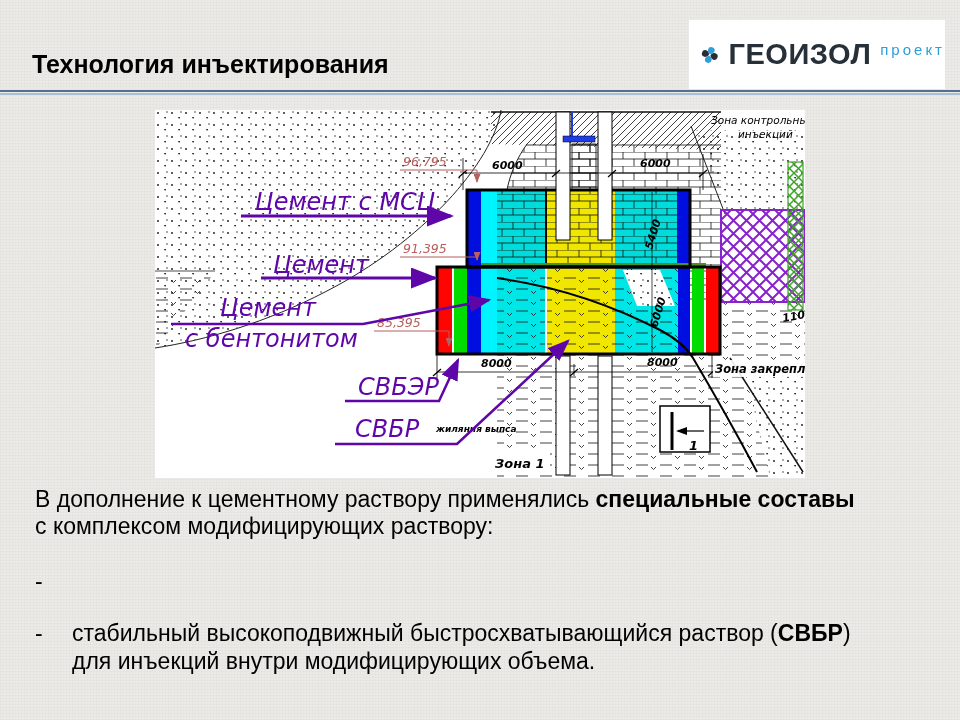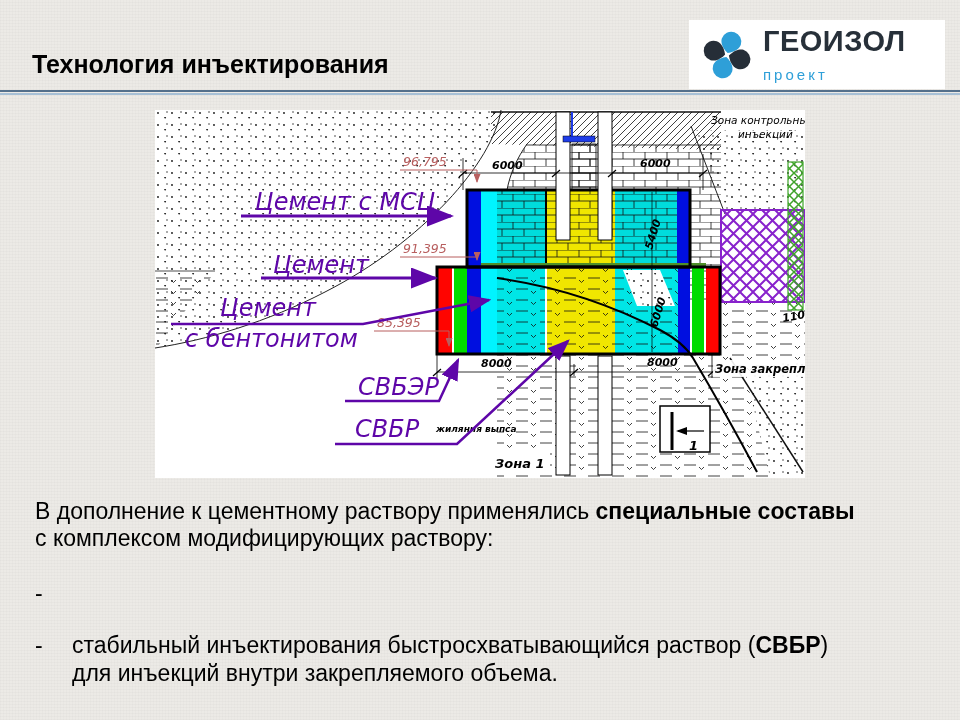--- a/index.html
+++ b/index.html
@@ -6,26 +6,26 @@
   .slide{position:relative;width:960px;height:720px;overflow:hidden;
     background:#ECEAE6;
     background-image:repeating-linear-gradient(0deg,rgba(0,0,0,.018) 0 1px,transparent 1px 3px),
                      repeating-linear-gradient(90deg,rgba(0,0,0,.014) 0 1px,transparent 1px 3px);
     font-family:"Liberation Sans",sans-serif;}
   .page-title{position:absolute;left:32px;top:50px;margin:0;font-size:25px;font-weight:bold;color:#000;}
   .divider{position:absolute;left:0;top:90px;width:960px;height:6px;
     background:linear-gradient(to bottom,#54708C 0,#54708C 2px,#ECEAE6 2px,#ECEAE6 3px,#A7C0D6 3px,#A7C0D6 5px,transparent 5px);}
   .logo{position:absolute;left:689px;top:20px;width:256px;height:69px;background:#fff;
     display:flex;align-items:center;padding-left:12px;box-sizing:border-box;}
-  .logo-text{display:flex;flex-direction:column;margin-left:10px;gap:9px;}
+  .logo-text{display:flex;flex-direction:row;margin-left:10px;gap:9px;}
   .logo-company{font-size:29px;font-weight:bold;color:#273039;letter-spacing:.5px;line-height:1;}
   .logo-division{font-size:15px;color:#2E9FD8;letter-spacing:3px;margin-top:2px;line-height:1;}
   .diagram{position:absolute;left:155px;top:110px;width:650px;height:368px;background:#fff;}
   .bodytext{position:absolute;left:35px;top:482px;width:906px;font-size:23px;color:#000;}
-  .intro{margin:16px 0 27px 0;line-height:27px;}
+  .intro{margin:4px 0 27px 0;line-height:27px;}
   .bullet{display:flex;margin:0 0 24px 0;line-height:28px;}
   .bullet .dash{width:37px;flex:none;}
   .b{font-weight:bold;}
   
   .dlab{fill:#5E06A8;font-family:"DejaVu Sans",sans-serif;font-style:italic;font-size:24px;}
   .elev{fill:#B85F5F;font-family:"DejaVu Sans",sans-serif;font-style:italic;font-size:12.5px;}
   .dim{fill:#000;font-family:"DejaVu Sans",sans-serif;font-style:italic;font-weight:bold;font-size:11px;}
   .zone{fill:#000;font-family:"DejaVu Sans",sans-serif;font-style:italic;font-size:10.5px;}
   .zoneb{fill:#000;font-family:"DejaVu Sans",sans-serif;font-style:italic;font-weight:bold;font-size:11.5px;}
   .zone1{fill:#000;font-family:"DejaVu Sans",sans-serif;font-style:italic;font-weight:bold;font-size:13px;}
@@ -219,17 +219,17 @@
 
   <div class="bodytext">
     <p class="intro"><span>В дополнение к цементному раствору применялись </span><span class="b">специальные составы</span><br><span>с комплексом модифицирующих раствору:</span></p>
 
     <div class="bullet">
       <div class="dash">-</div>
     </div>
 
     <div class="bullet">
       <div class="dash">-</div>
-      <div><span>стабильный инъектирования быстросхватывающийся раствор (</span><span class="b">СВБР</span><span>)</span><br><span>для инъекций внутри закрепляемого объема.</span></div>
+      <div><span>стабильный высокоподвижный быстросхватывающийся раствор (</span><span class="b">СВБР</span><span>)</span><br><span>для инъекций внутри модифицирующих объема.</span></div>
     </div>
   </div>
 
 </div>
 
 </body></html>

